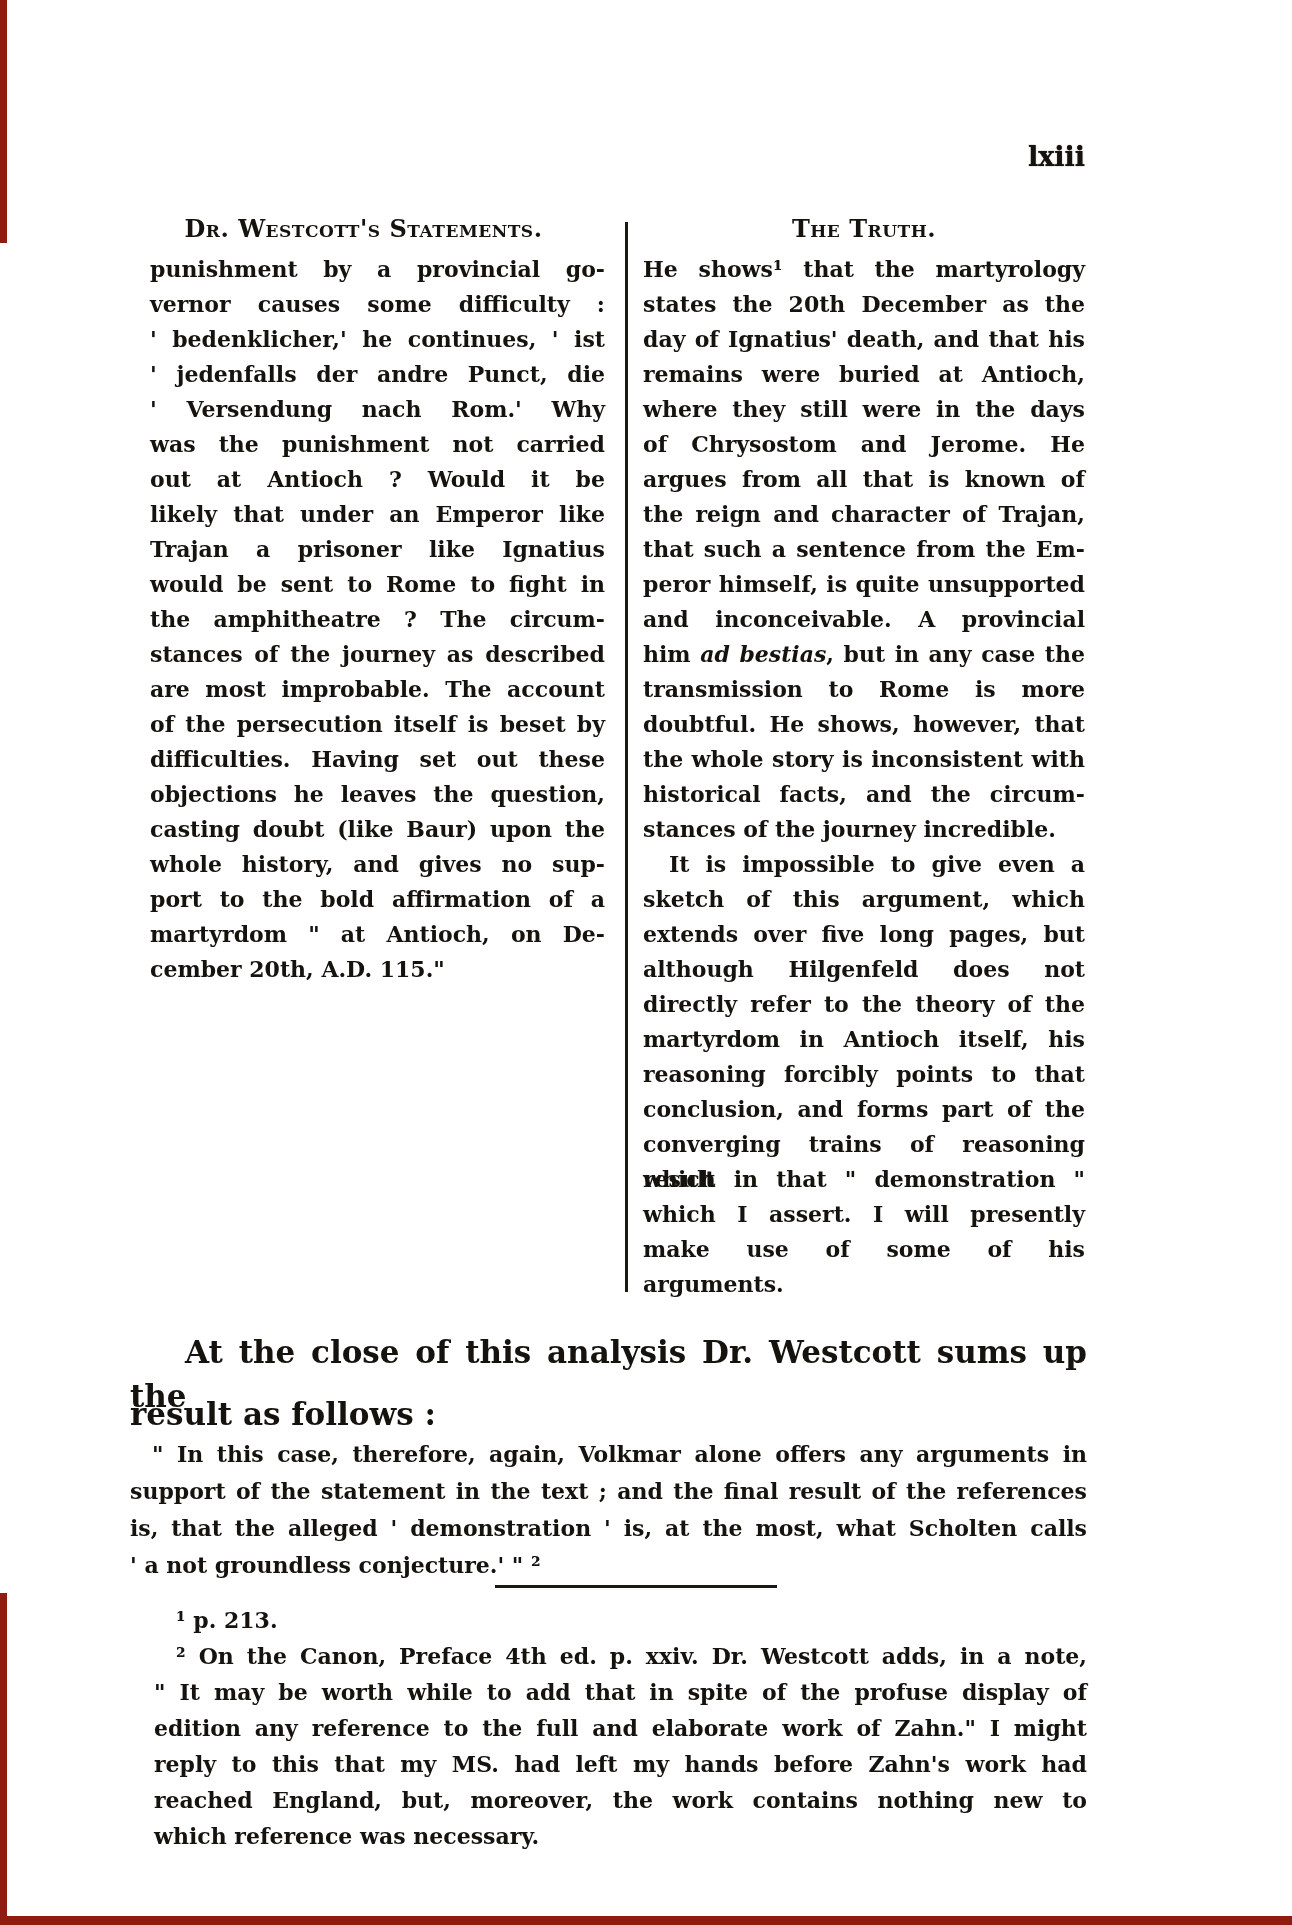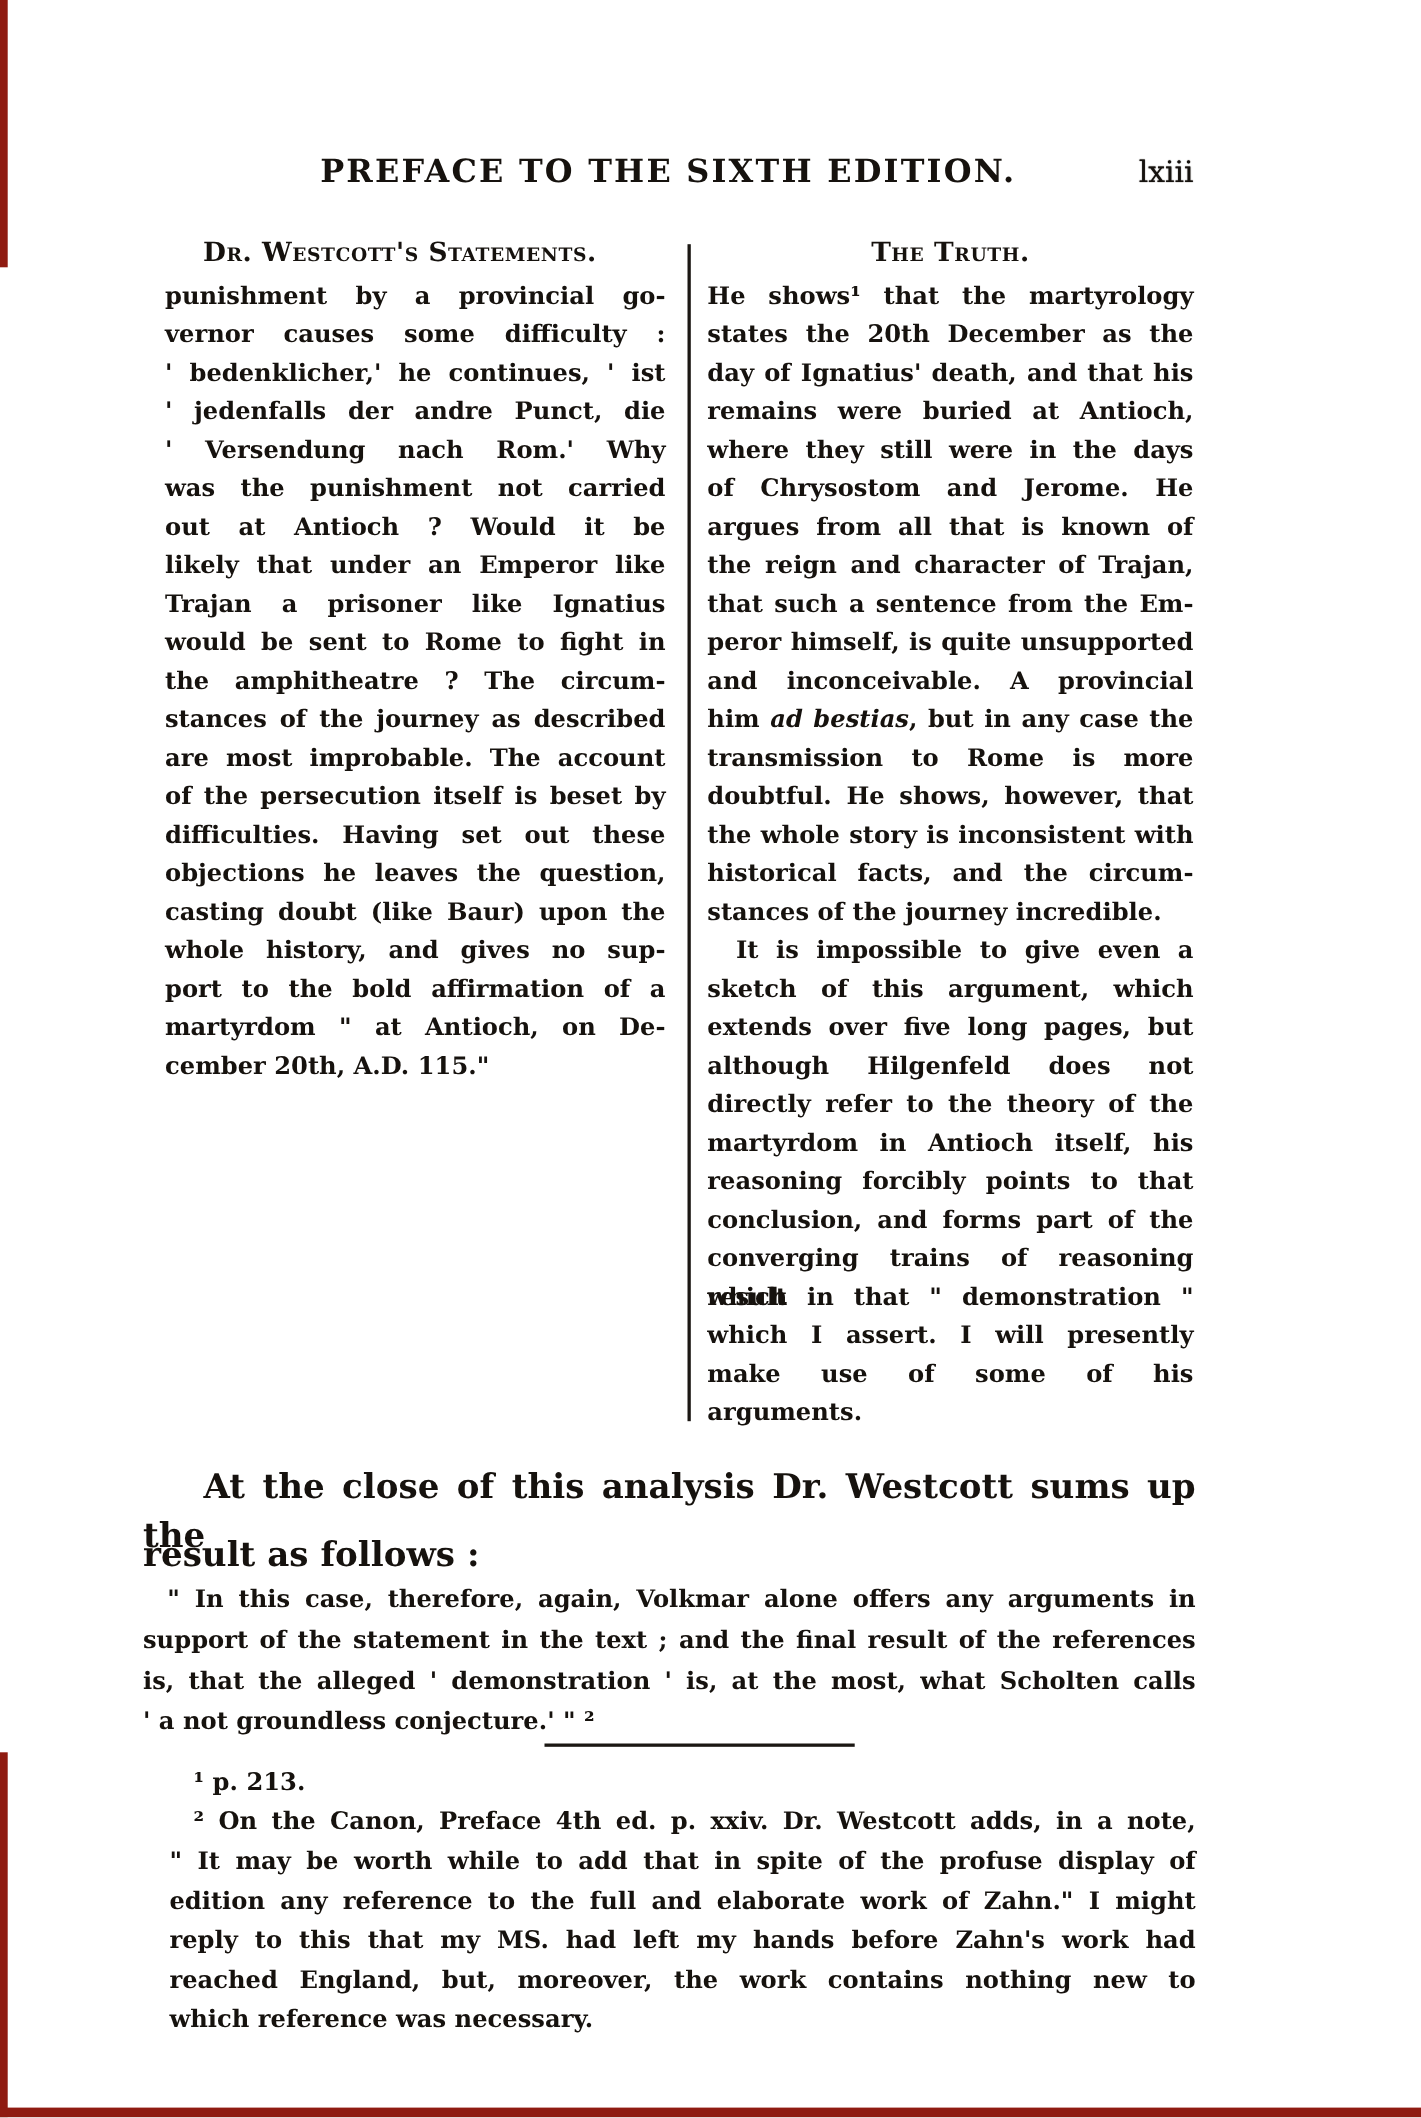--- a/index.html
+++ b/index.html
@@ -18,21 +18,21 @@
   .edge-bottom-left{left:0;top:1593px;width:7px;height:332px;}
   .edge-bottom{left:0;top:1916px;width:1292px;height:9px;}
 
   .title{
     position:absolute;left:130px;top:138px;width:955px;
     text-align:center;font-weight:bold;font-size:29px;
     letter-spacing:2px;white-space:nowrap;
   }
   .folio{
     position:absolute;left:960px;top:141px;width:125px;
-    text-align:right;font-weight:normal;font-size:27px;
+    text-align:right;font-weight:bold;font-size:27px;
     text-shadow:0 0 1px #16120e;
   }
   .col-head{
     position:absolute;top:214px;text-align:center;
     font-variant:small-caps;font-weight:bold;font-size:24px;
     letter-spacing:0.5px;
   }
   .col-head.lh{left:136px;width:455px;}
   .col-head.rh{left:643px;width:442px;}
   .divider{
@@ -68,21 +68,20 @@
 </style>
 </head>
 <body>
 
 <div class="page">
 
   <div class="edge edge-top-left"></div>
   <div class="edge edge-bottom-left"></div>
   <div class="edge edge-bottom"></div>
 
-  <div class="title">PREFACE TO THE SIXTH EDITION.</div>
   <div class="folio">lxiii</div>
 
   <div class="col-head lh">Dr. Westcott's Statements.</div>
   <div class="col-head rh">The Truth.</div>
 
   <div class="divider"></div>
 
   <div class="col lc" id="left-col">
       <div class="tl">punishment by a provincial go-</div>
       <div class="tl">vernor causes some difficulty :</div>

